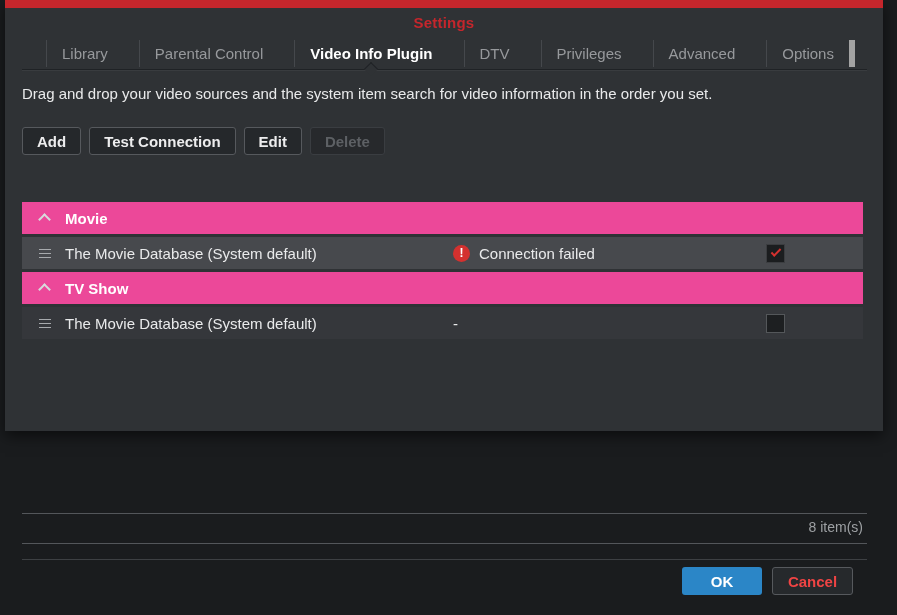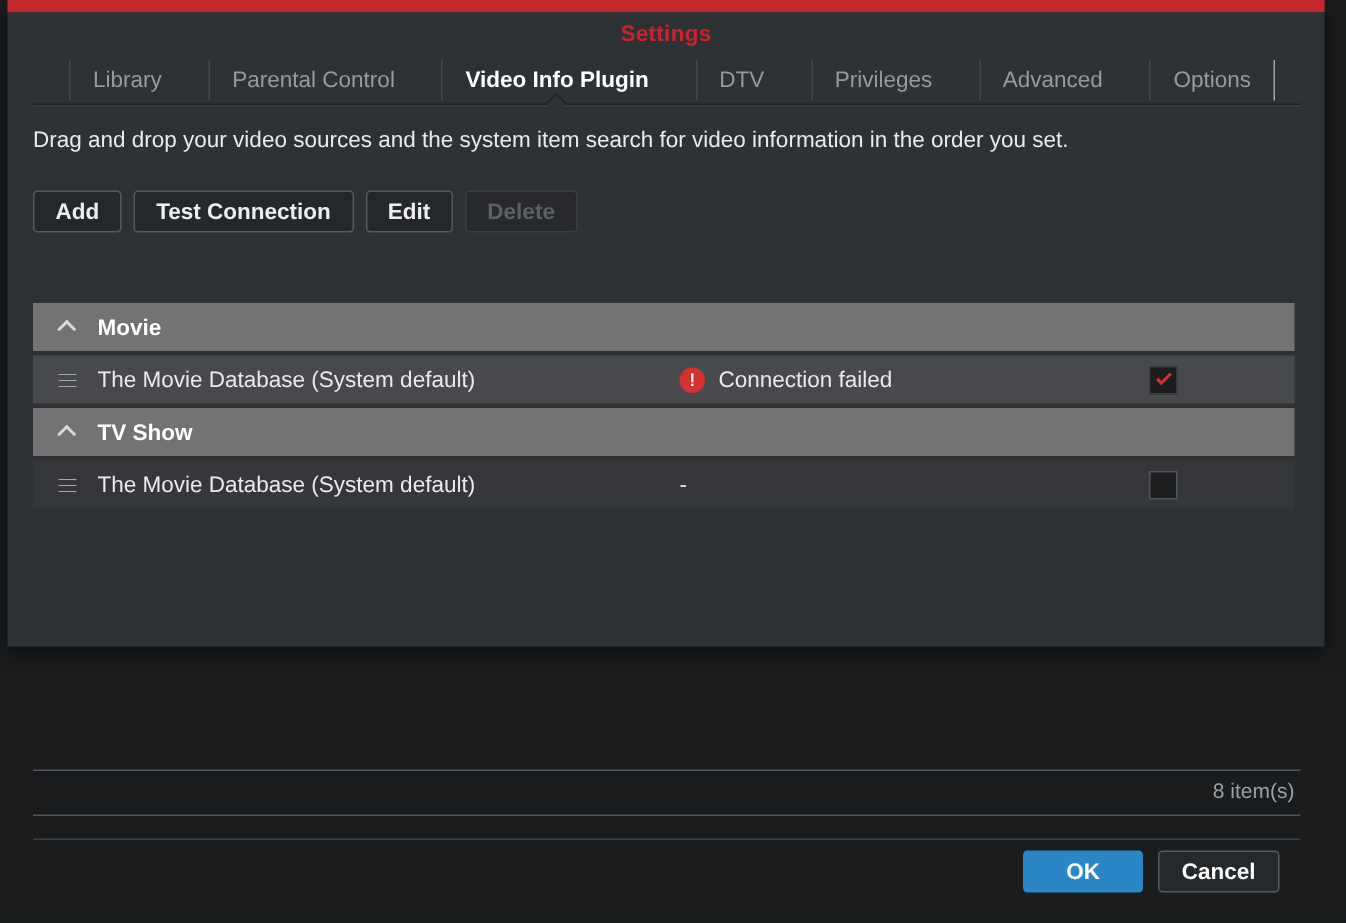--- a/index.html
+++ b/index.html
@@ -18,21 +18,21 @@
     position:absolute; top:14px; left:0; right:0; text-align:center;
     color:#c5262c; font-size:15px; font-weight:bold; letter-spacing:.2px;
   }
   
   .tabbar { position:absolute; top:40px; left:25px; display:flex; z-index:1; }
   .tab {
     position:relative; height:27px; line-height:27px; padding:0 15px;
     font-size:15px; color:#97999c; border-left:1px solid #45484c;
     white-space:nowrap; cursor:default;margin-left:16px;
   }
-  .tab:last-child { border-right:1px solid #a3a3a3; }
+  .tab:last-child { border-right:6px solid #a3a3a3; }
   .tab.active { color:#ffffff; font-weight:bold; }
   .tab.active::after {
     content:""; position:absolute; left:50%; margin-left:-5px; top:24px;
     width:9px; height:9px; background:#2f3235;
     border-top:1px solid #1f2225; border-left:1px solid #1f2225;
     transform:rotate(45deg); z-index:2;
   }
   .tab-rule {
     position:absolute; top:69px; left:17px; width:845px; height:1px;
     background:#1f2225; box-shadow:0 1px 0 rgba(255,255,255,.05); z-index:0;
@@ -50,21 +50,21 @@
   .thead {
     position:absolute; top:163px; left:17px; width:841px; height:36px;
     display:flex; background:#212429; color:#e3e4e6; font-size:15px;
   }
   .th { display:flex; align-items:center; border-right:1px solid #3a3d41; }
   .th-1 { width:421px; padding-left:42px; }
   .th-2 { width:245px; padding-left:10px; }
   .th-3 { width:175px; justify-content:center; border-right:none; }
   .rows { position:absolute; top:202px; left:17px; width:841px; }
   .grow {
-    height:32px; margin-bottom:3px; background:#737373;
+    height:32px; margin-bottom:3px; background:#ec4899;
     display:flex; align-items:center; color:#ffffff; font-weight:bold; font-size:15px;
   }
   .chevron-up {
     width:9px; height:9px; margin-left:18px; margin-top:3px;
     border-top:2px solid #d8dadc; border-left:2px solid #d8dadc;
     transform:rotate(45deg); flex:none;
   }
   .grow-label { margin-left:16px; }
   .drow { height:32px; margin-bottom:3px; display:flex; font-size:15px; color:#e9eaeb; }
   .drow.selected { background:#47494d; }
@@ -98,21 +98,21 @@
   .sep-c { top:559px; background:#3d4043; }
   .count { position:absolute; top:519px; right:20px; font-size:14px; color:#9da0a3; }
   .ok-btn {
     position:absolute; left:677px; top:567px; width:80px; height:28px;
     background:#2b86c7; border-radius:3px; color:#ffffff; font-weight:bold; font-size:15px;
     display:flex; align-items:center; justify-content:center; cursor:default;
   }
   .cancel-btn {
     position:absolute; left:767px; top:567px; width:81px; height:28px;
     background:#26292c; border:1px solid #56595d; border-radius:3px;
-    color:#ffffff; font-weight:bold; font-size:15px;
+    color:#ef4444; font-weight:bold; font-size:15px;
     display:flex; align-items:center; justify-content:center; cursor:default;
   }
 </style>
 </head>
 <body>
 
 <div class="screen">
   <div class="dialog">
     <div class="redbar"></div>
     <div class="dlg-title">Settings</div>

